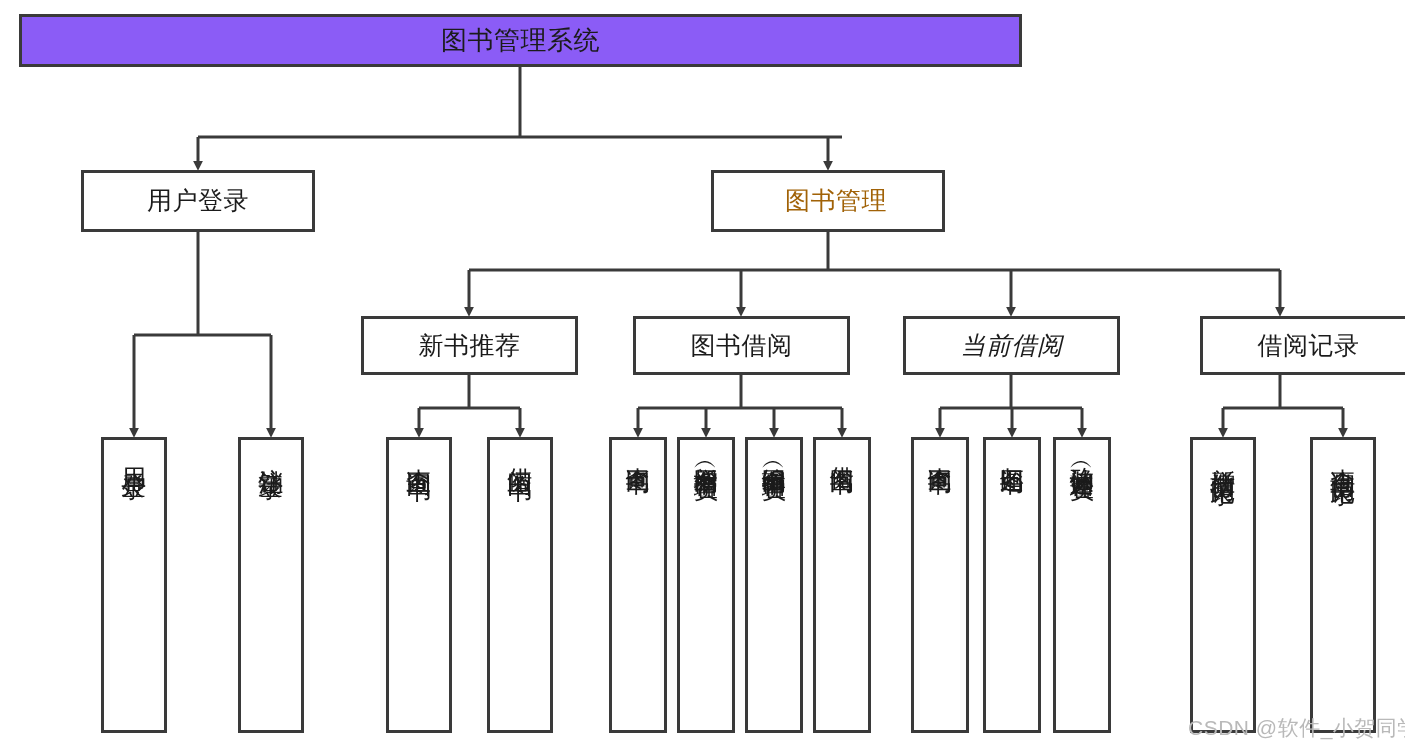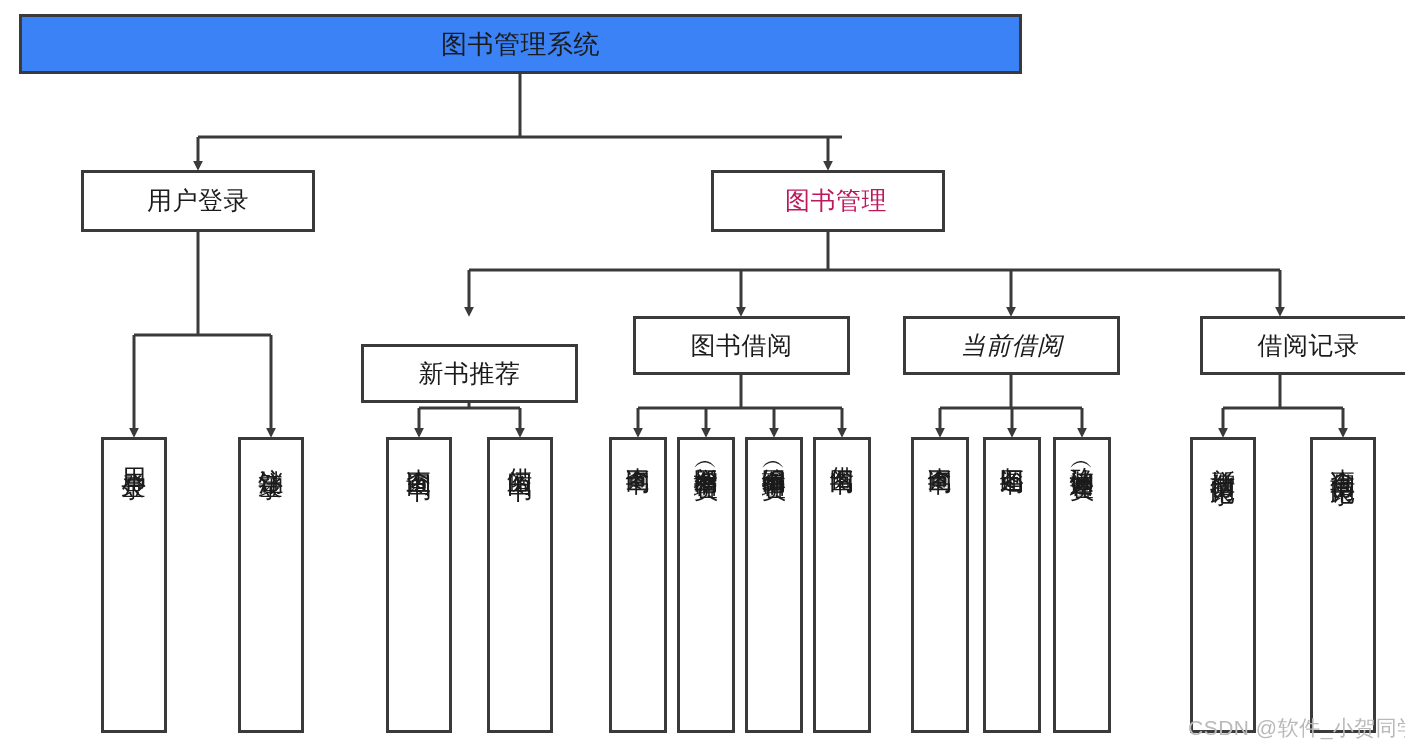--- a/index.html
+++ b/index.html
@@ -125,32 +125,32 @@
       <path d="M1012,408 L1012,429" marker-end="url(#arrow)"></path>
       <path d="M1082,408 L1082,429" marker-end="url(#arrow)"></path>
 
       <path d="M1280,375 L1280,408"></path>
       <path d="M1223,408 L1343,408"></path>
       <path d="M1223,408 L1223,429" marker-end="url(#arrow)"></path>
       <path d="M1343,408 L1343,429" marker-end="url(#arrow)"></path>
     </g>
   </svg>
 
-  <div class="node root horiz" style="left: 19px; top: 14px; width: 1003px; height: 60px; border-color: rgb(58, 58, 58); background: #3b82f6;">
+  <div class="node root horiz" style="left: 19px; top: 14px; width: 1003px; height: 53px; border-color: rgb(58, 58, 58); background: #8b5cf6;">
     <span class="label" style="color: rgb(27, 27, 27);">图书管理系统</span>
   </div>
 
   <div class="node horiz" style="left: 81px; top: 170px; width: 234px; height: 62px; border-color: rgb(58, 58, 58); background: rgb(255, 255, 255);">
     <span class="label" style="color: rgb(27, 27, 27);">用户登录</span>
   </div>
   <div class="node horiz" style="left: 711px; top: 170px; width: 234px; height: 62px; border-color: rgb(58, 58, 58); background: rgb(255, 255, 255);">
-    <span class="label" style="color: #be185d; margin-left: 16px;">图书管理</span>
-  </div>
-
-  <div class="node horiz" style="left: 361px; top: 316px; width: 217px; height: 59px; border-color: rgb(58, 58, 58); background: rgb(255, 255, 255); margin-top: 28px;">
+    <span class="label" style="color: #a16207; margin-left: 16px;">图书管理</span>
+  </div>
+
+  <div class="node horiz" style="left: 361px; top: 316px; width: 217px; height: 59px; border-color: rgb(58, 58, 58); background: rgb(255, 255, 255);">
     <span class="label" style="color: rgb(27, 27, 27);">新书推荐</span>
   </div>
   <div class="node horiz" style="left: 633px; top: 316px; width: 217px; height: 59px; border-color: rgb(58, 58, 58); background: rgb(255, 255, 255);">
     <span class="label" style="color: rgb(27, 27, 27);">图书借阅</span>
   </div>
   <div class="node horiz" style="left: 903px; top: 316px; width: 217px; height: 59px; border-color: rgb(58, 58, 58); background: rgb(255, 255, 255); font-style: italic;">
     <span class="label" style="color: rgb(27, 27, 27);">当前借阅</span>
   </div>
   <div class="node horiz" style="left: 1172px; top: 316px; width: 217px; height: 59px; border-color: rgb(58, 58, 58); background: rgb(255, 255, 255); margin-left: 28px;">
     <span class="label" style="color: rgb(27, 27, 27);">借阅记录</span>

